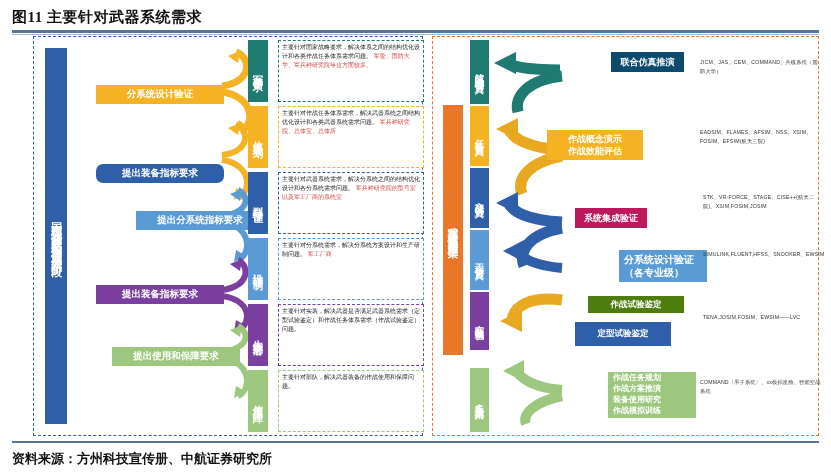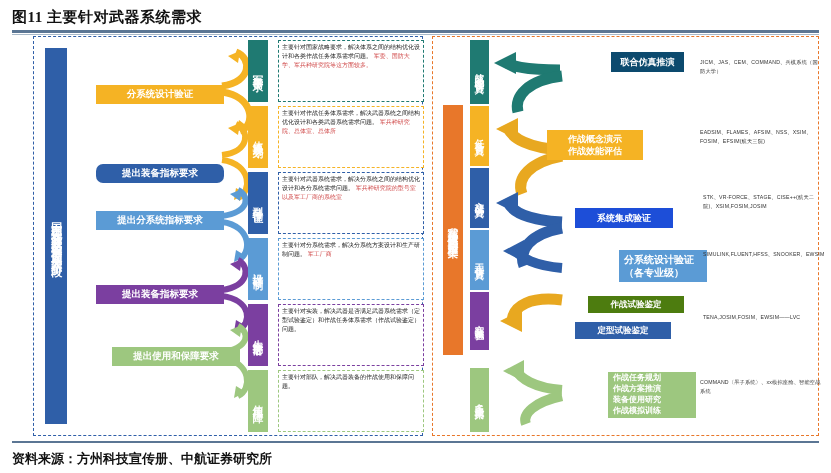--- a/index.html
+++ b/index.html
@@ -110,21 +110,21 @@
     <path d="M524,360 l-21,11 l21,11 z" fill="#9dc77f"></path>
     <path d="M562,396 C534,402 522,414 526,424" stroke="#9dc77f" stroke-width="10" fill="none"></path>
   </svg>
 
   <div class="panel panel-left"></div>
 
   <div class="vtext left-banner">国内军工现有的将武器装备全寿命周期分为六个阶段</div>
 
   <div class="stage-box" style="top:85px;background:#f5b324;">分系统设计验证</div>
   <div class="stage-box" style="top:164px;background:#2f5fa8;border-radius:7px;">提出装备指标要求</div>
-  <div class="stage-box" style="top:211px;background:#5b9bd5;">提出分系统指标要求</div>
+  <div class="stage-box" style="top:211px;background:#5b9bd5;margin-left:40px;">提出分系统指标要求</div>
   <div class="stage-box" style="top:285px;background:#7b3fa0;">提出装备指标要求</div>
   <div class="stage-box" style="top:347px;background:#9dc77f;margin-left:16px;">提出使用和保障要求</div>
 
   <div class="vtext phase-bar" style="top:40px;height:62px;background:#1f7a72;">军事需求</div>
   <div class="vtext phase-bar" style="top:106px;height:62px;background:#f5b324;">体系规划</div>
   <div class="vtext phase-bar" style="top:172px;height:62px;background:#2f5fa8;">型号论证</div>
   <div class="vtext phase-bar" style="top:238px;height:62px;background:#5b9bd5;">设计研制</div>
   <div class="vtext phase-bar" style="top:304px;height:62px;background:#7b3fa0;">生产部署</div>
   <div class="vtext phase-bar" style="top:370px;height:62px;background:#9dc77f;">使用保障</div>
 
@@ -162,27 +162,27 @@
   <div class="vtext sim-bar" style="top:168px;height:60px;background:#2f5fa8;">交战仿真</div>
   <div class="vtext sim-bar" style="top:230px;height:60px;background:#5b9bd5;">工程仿真</div>
   <div class="vtext sim-bar" style="top:292px;height:58px;background:#7b3fa0;">实装试验</div>
   <div class="vtext sim-bar" style="top:368px;height:64px;background:#9dc77f;">多手段共用</div>
 
   <div class="out-box" style="left:575px;top:52px;width:73px;height:20px;background:#0c4a6e;justify-content:center;margin-left:36px;">联合仿真推演</div>
 
   <div class="out-box" style="left:547px;top:130px;width:96px;height:30px;background:#f5b324;white-space:pre-line;justify-content:center;text-align:center;">作战概念演示
 作战效能评估</div>
 
-  <div class="out-box" style="left:575px;top:208px;width:98px;height:20px;background:#1d4ed8;justify-content:center;">系统集成验证</div>
+  <div class="out-box" style="left:575px;top:208px;width:72px;height:20px;background:#be185d;justify-content:center;">系统集成验证</div>
 
   <div class="out-box" style="left:619px;top:250px;width:88px;height:32px;background:#5b9bd5;font-size:10px;">分系统设计验证（各专业级）</div>
 
   <div class="out-box" style="left:588px;top:296px;width:96px;height:17px;background:#4d7c0f;justify-content:center;font-size:8.5px;">作战试验鉴定</div>
 
-  <div class="out-box" style="left:575px;top:322px;width:96px;height:17px;background:#2f5fa8;justify-content:center;font-size:8.5px;">定型试验鉴定</div>
+  <div class="out-box" style="left:575px;top:322px;width:96px;height:24px;background:#2f5fa8;justify-content:center;font-size:8.5px;">定型试验鉴定</div>
 
   <div class="out-box" style="left:608px;top:372px;width:88px;height:46px;background:#9dc77f;white-space:pre-line;font-size:8px;">作战任务规划
 作战方案推演
 装备使用研究
 作战模拟训练</div>
 
   <div class="tech" style="left:700px;top:58px;width:122px;">JICM、JAS、CEM、COMMAND、兵棋系统（国防大学）</div>
   <div class="tech" style="left:700px;top:128px;width:122px;">EADSIM、FLAMES、AFSIM、NSS、XSIM、FOSIM、EFSIM(航天三院)</div>
   <div class="tech" style="left:703px;top:193px;width:122px;">STK、VR-FORCE、STAGE、CISE++(航天二院)、XSIM,FOSIM,JOSIM</div>
   <div class="tech" style="left:703px;top:250px;width:122px;">SIMULINK,FLUENT,HFSS、SNOOKER、EWSIM</div>

